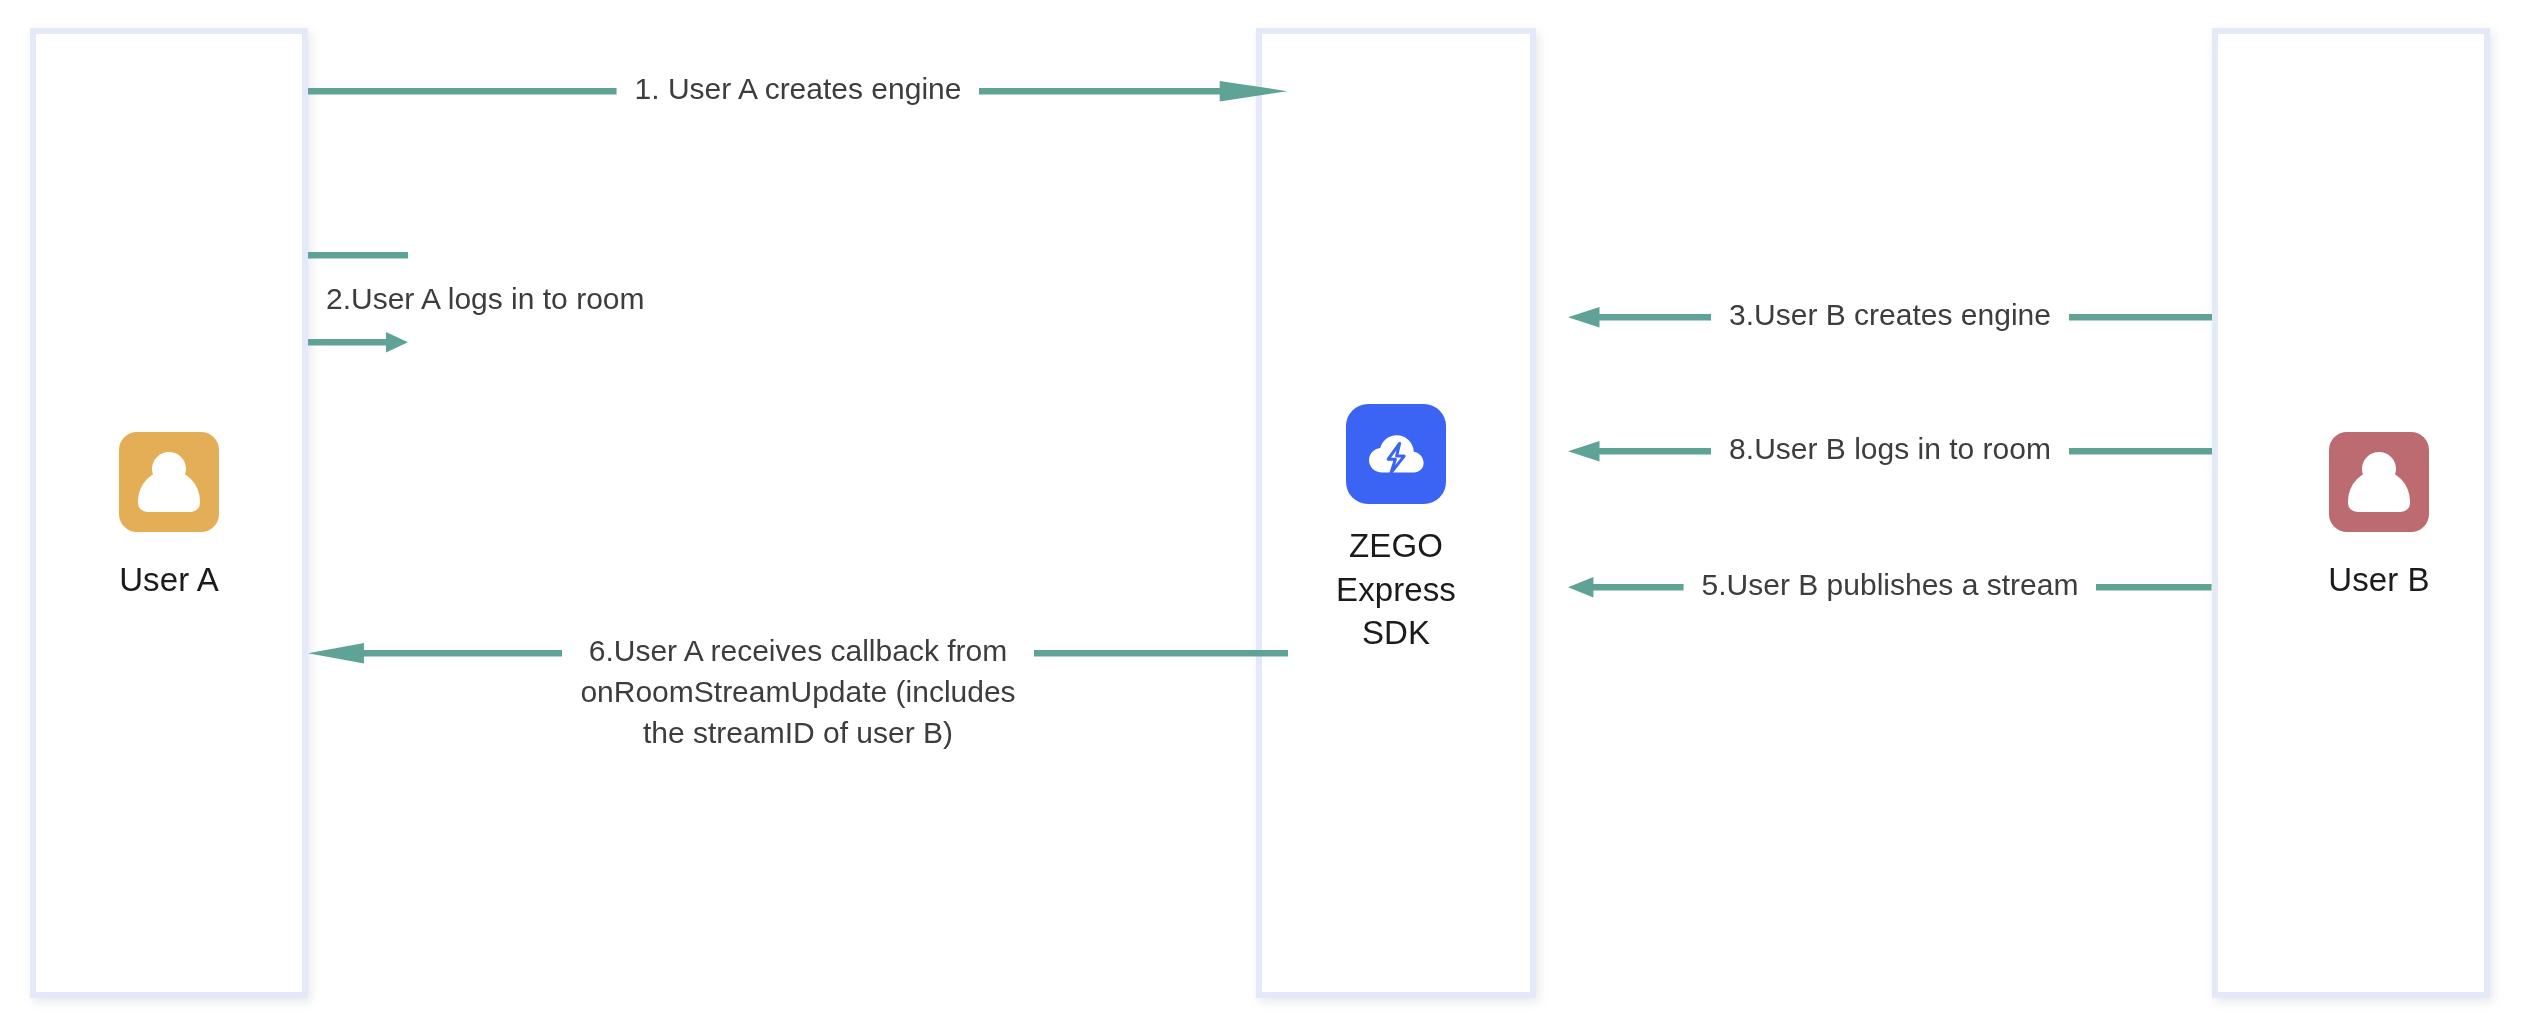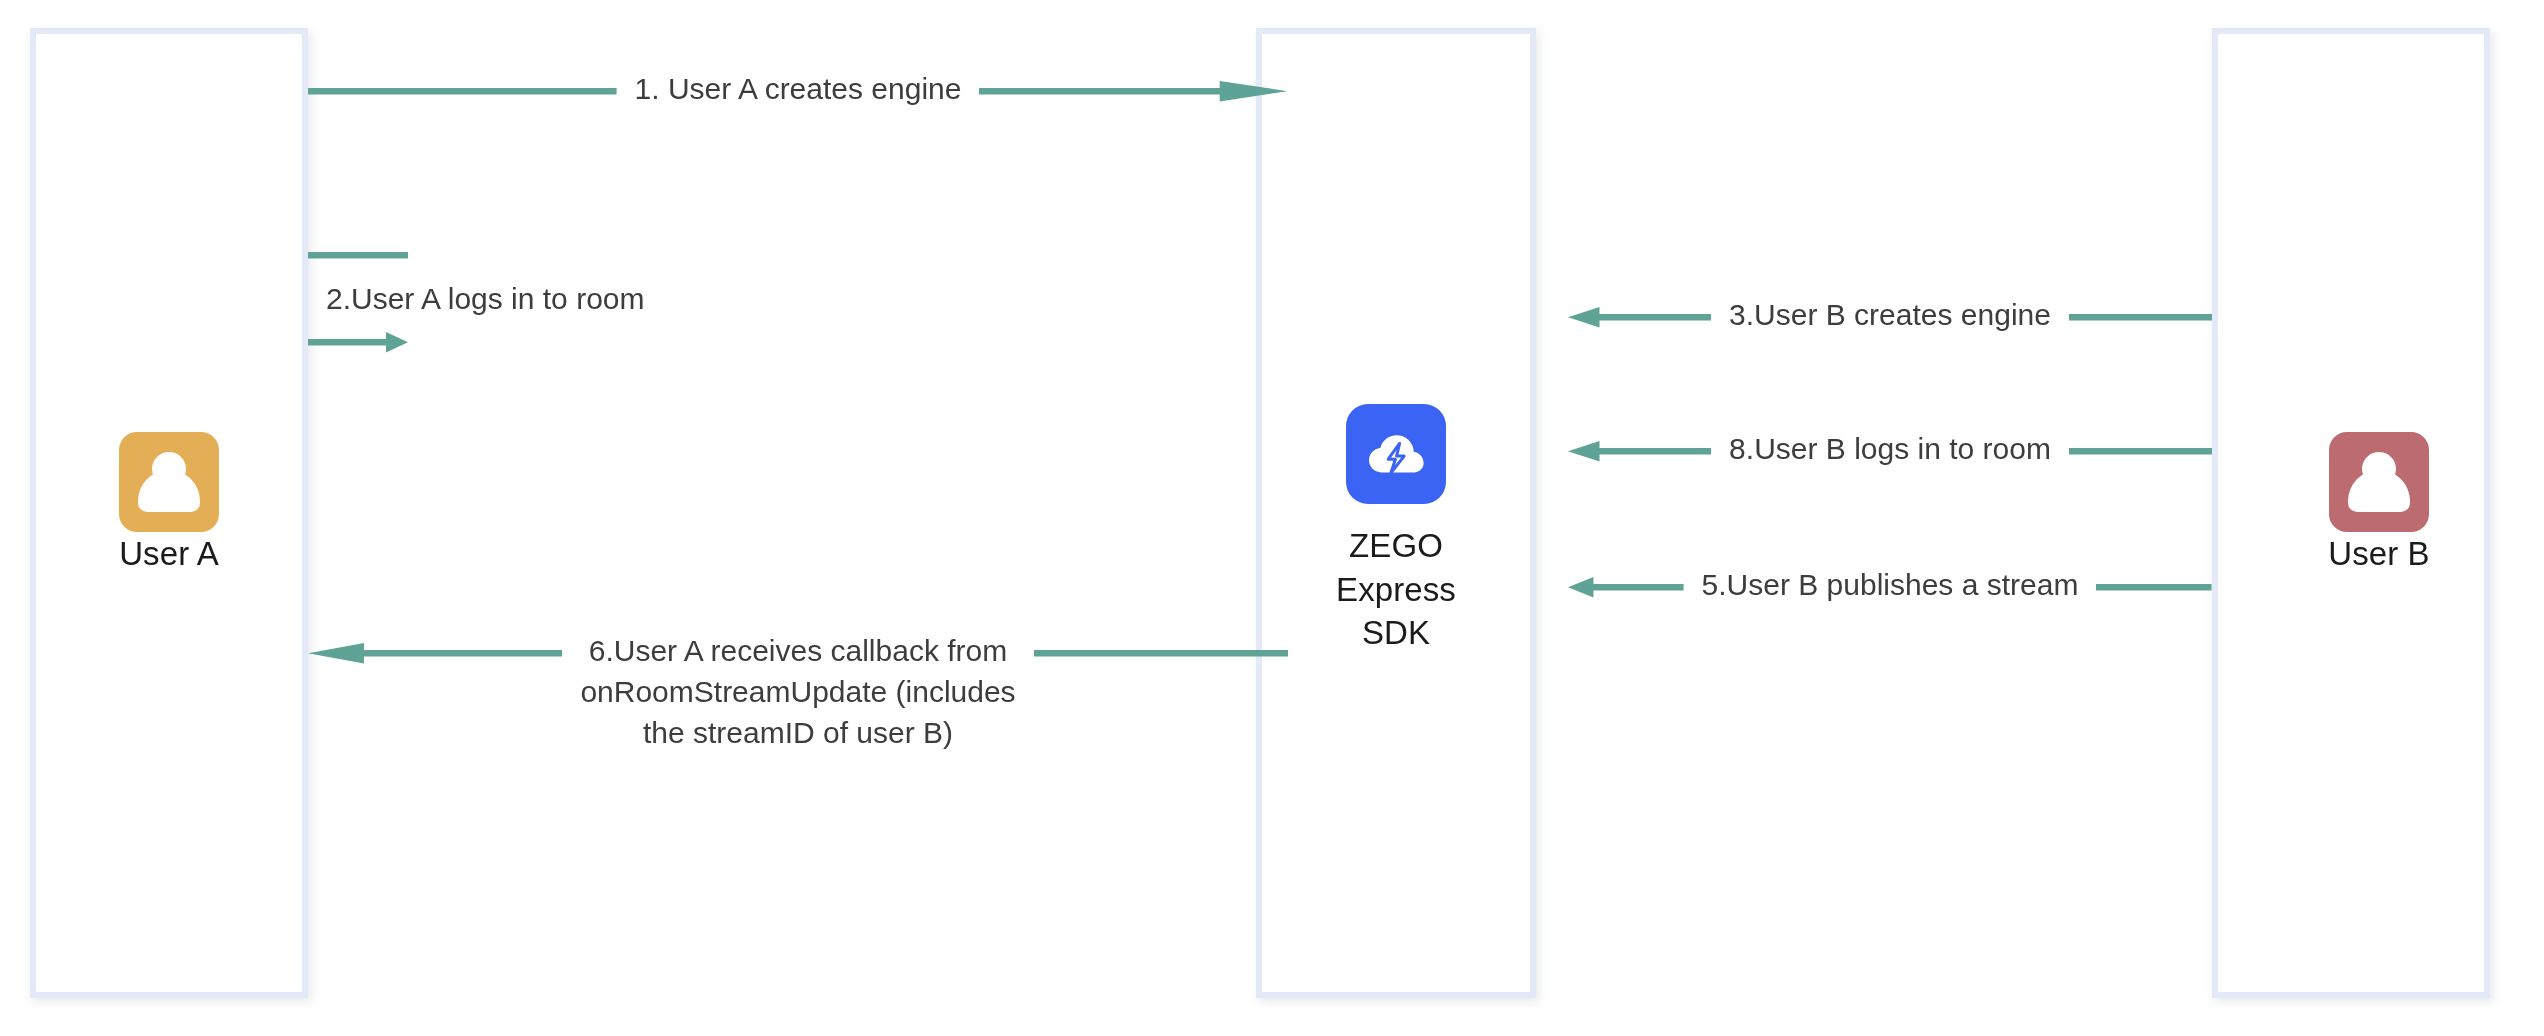--- a/index.html
+++ b/index.html
@@ -75,20 +75,21 @@
     position: absolute;
     width: 62px; height: 42px;
     background: #ffffff;
     border-radius: 34px 34px 10px 10px;
     bottom: 20px;
     left: 50%;
     transform: translateX(-50%);
   }
 
   .actor-label {
+    margin-top: 26px;
     font-size: 33px;
     color: #1b1b1b;
     line-height: 1.32;
     text-align: center;
     white-space: pre-line;
     letter-spacing: 0.1px;
   }
   #sdk-label { margin-top: 20px; }
 
   

